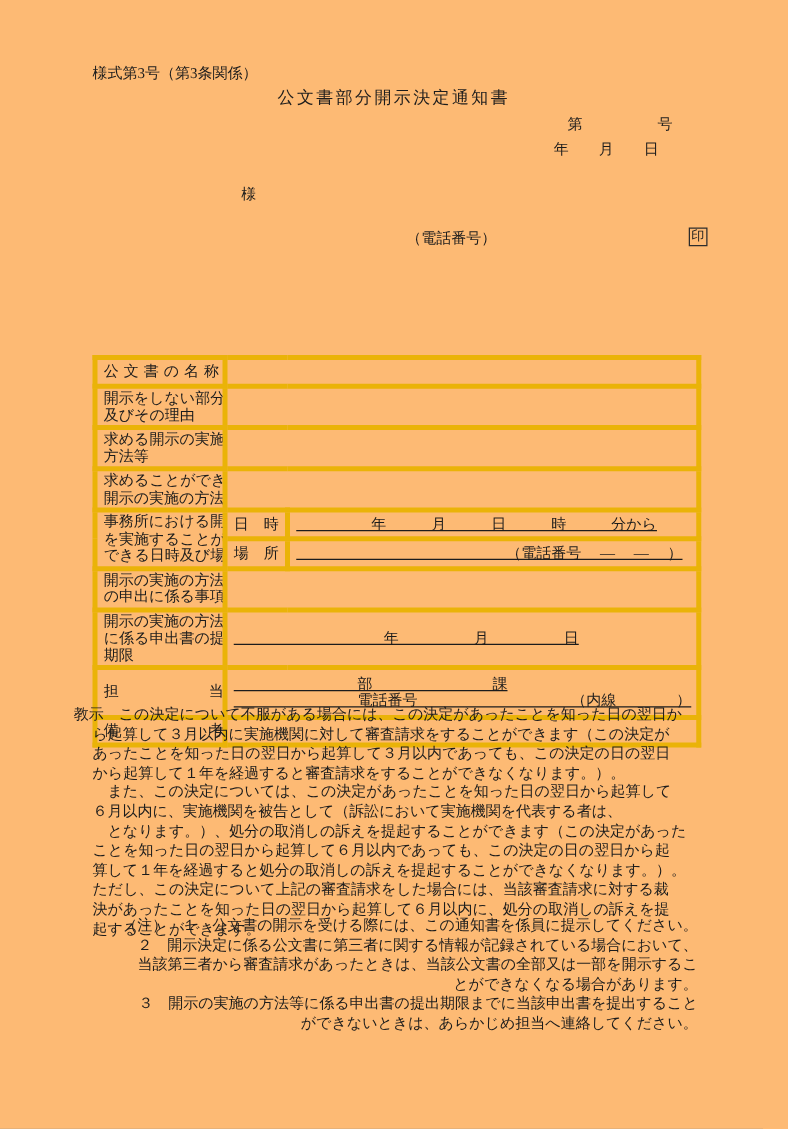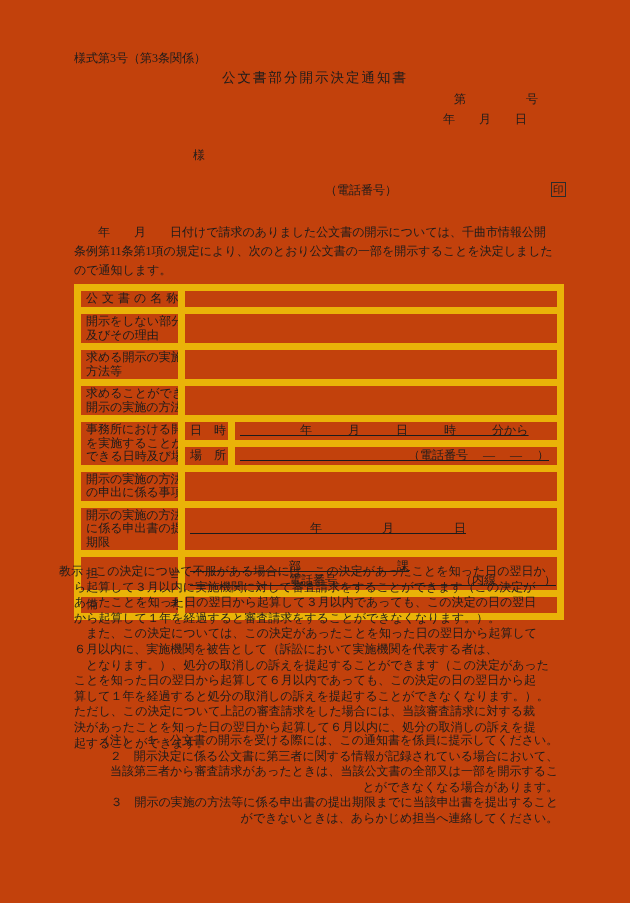--- a/index.html
+++ b/index.html
@@ -4,21 +4,21 @@
 <style>
   html,body{margin:0;padding:0;}
   body{
     background:#888;
     font-family:"Liberation Serif","DejaVu Serif",serif;
   }
   .page{
     position:relative;
     width:630px;height:903px;
     margin:0 auto;
-    background:#c2410c;
+    background:#fdba74;
     color:#1c1c1c;
     overflow:hidden;
     font-size:12px;
   }
   .abs{position:absolute;}
   .pre{white-space:pre;}
   .form-number{left:74px;top:50px;font-size:12px;}
   .title{left:74px;top:69px;width:482px;text-align:center;font-size:13.5px;letter-spacing:2px;}
   .doc-number{left:454px;top:91px;text-align:center;}
   .date-line{left:443px;top:111px;}
@@ -35,21 +35,21 @@
   .kyoji{left:59px;top:564px;line-height:15.6px;}
   .notes{left:59px;top:733px;line-height:15.6px;text-align:right;}
 
   table.form{
     position:absolute;left:74px;top:284px;
     border-collapse:collapse;
     table-layout:fixed;
     width:483px;
   }
   table.form th, table.form td{
-    border:7px solid #eab308;
+    border:4px solid #eab308;
     font-weight:normal;
     font-size:12px;
     line-height:13.5px;
     padding:1px 2px 1px 5px;
     vertical-align:middle;
     text-align:left;
     white-space:pre;
     overflow:hidden;
   }
   table.form col.c1{width:104px;}
@@ -75,23 +75,20 @@
   <div class="abs doc-number pre">第　　　　　号</div>
 
   <div class="abs date-line pre">年　　月　　日</div>
 
   <div class="abs addressee">様</div>
 
   <div class="abs issuer">（電話番号）</div>
 
   <div class="abs seal">印</div>
 
-  <div class="abs intro pre">　　年　　月　　日付けで請求のありました公文書の開示については、千曲市情報公開
-条例第11条第1項の規定により、次のとおり公文書の一部を開示することを決定しました
-ので通知します。</div>
 
   <table class="form">
     <colgroup>
         <col class="c1">
         <col class="c2">
         <col class="c3">
       </colgroup>
 
     <tbody>
         <tr style="height:23px;">

